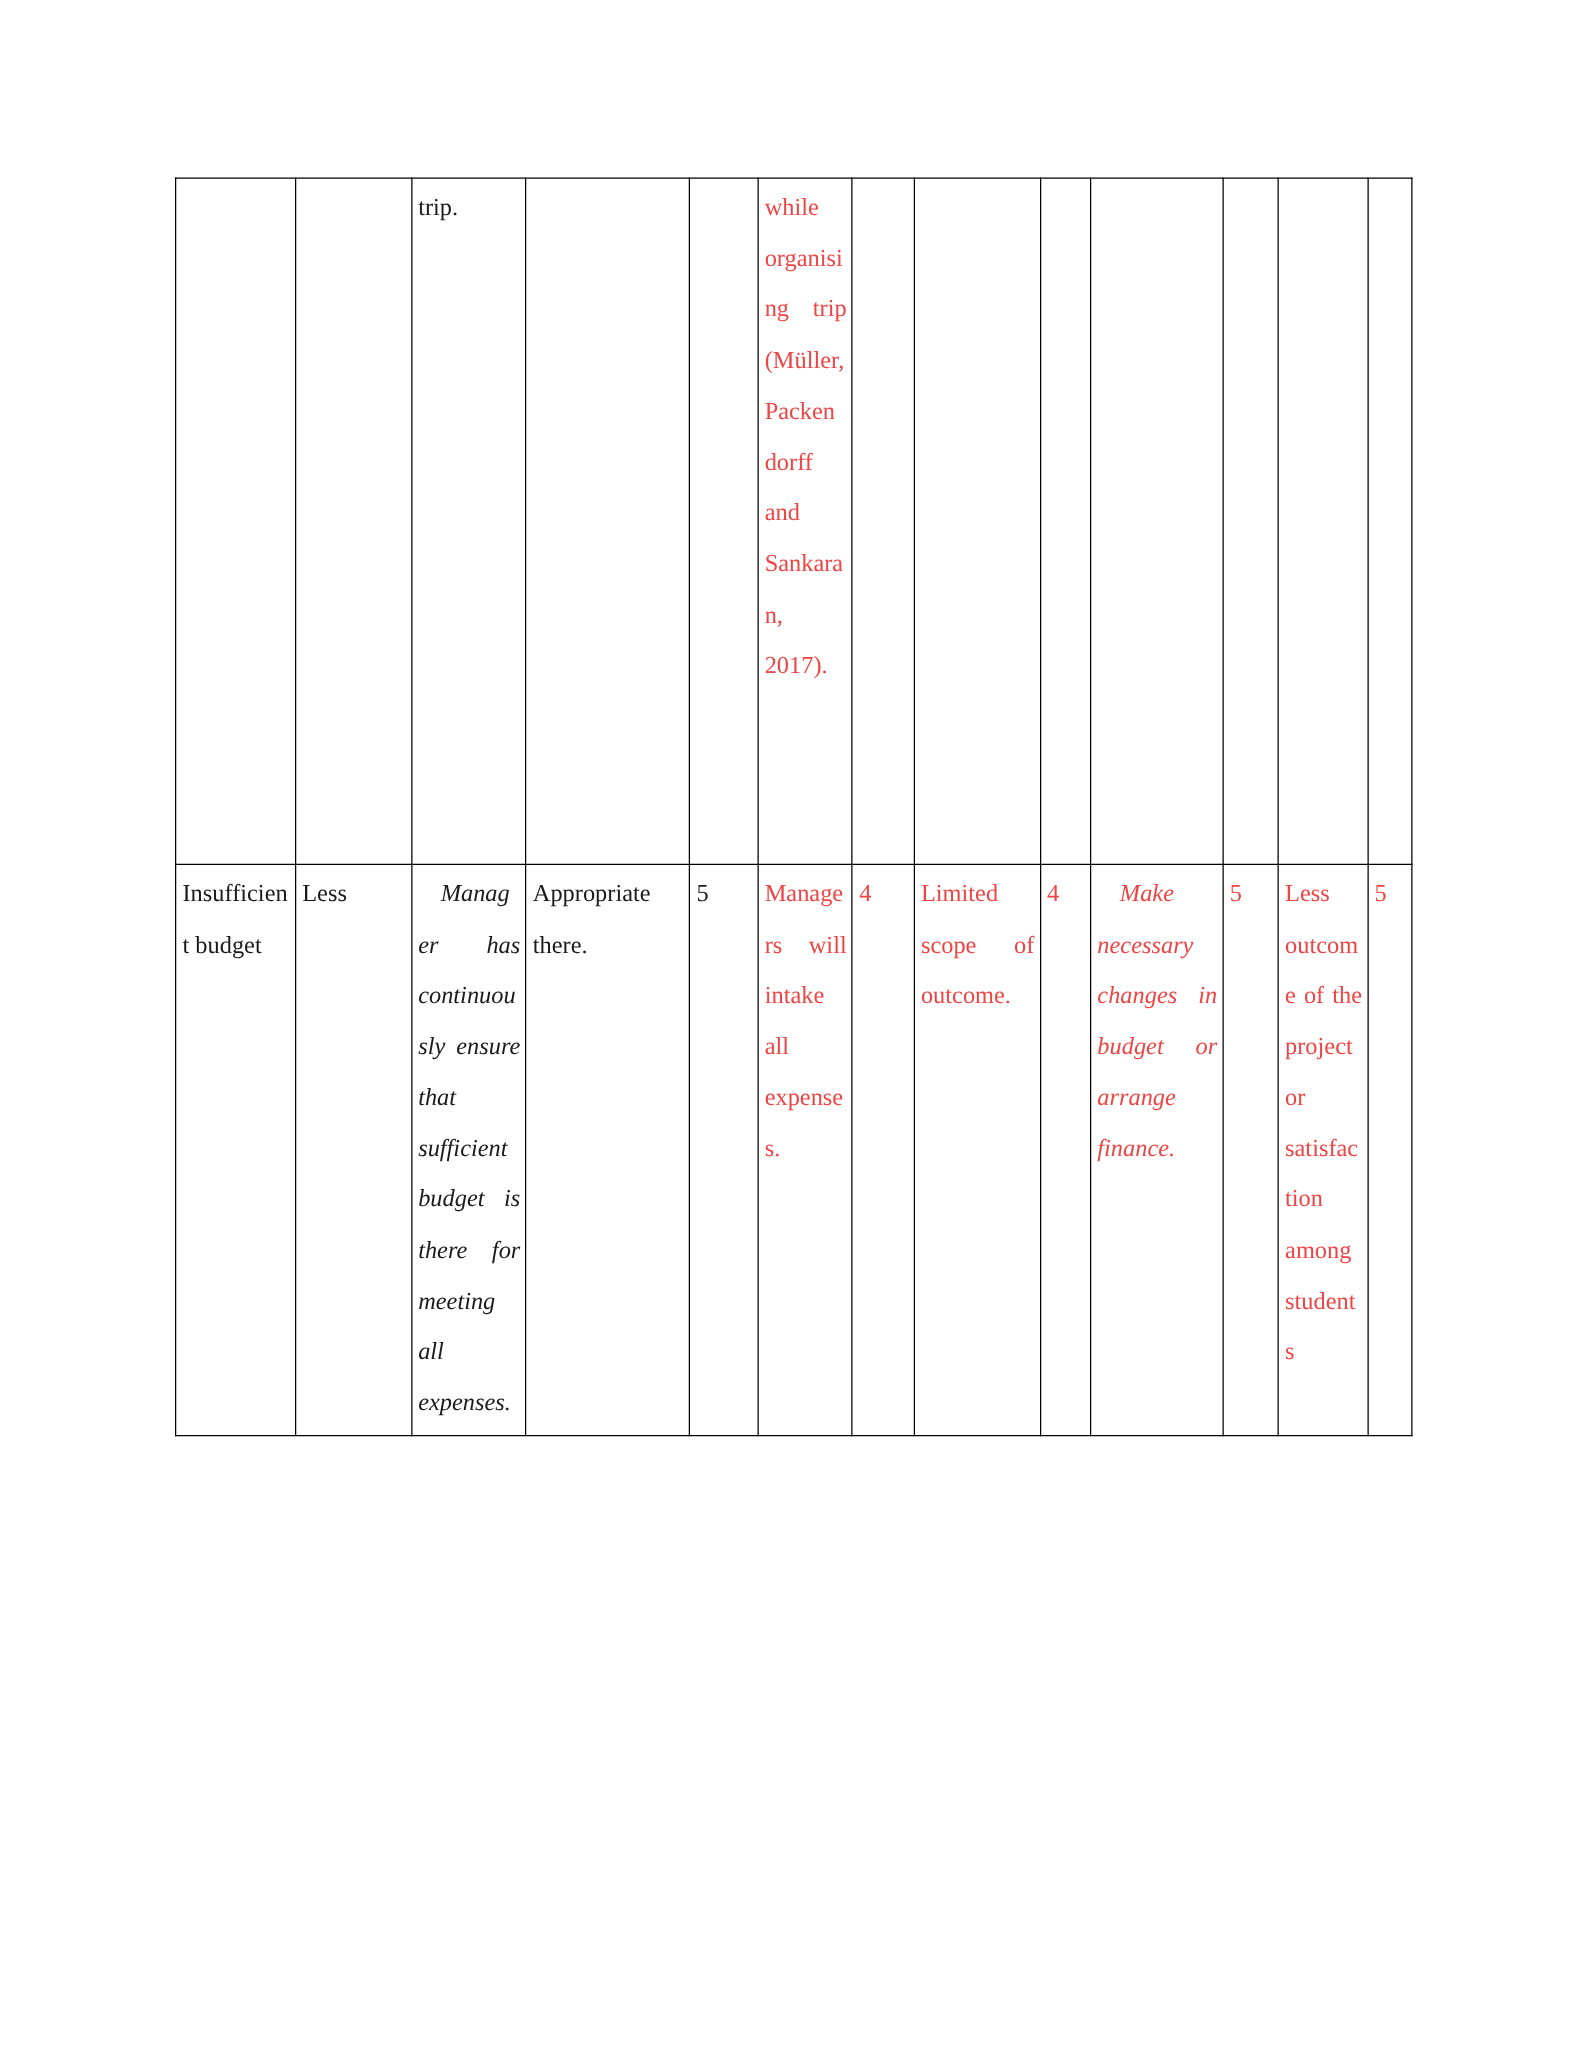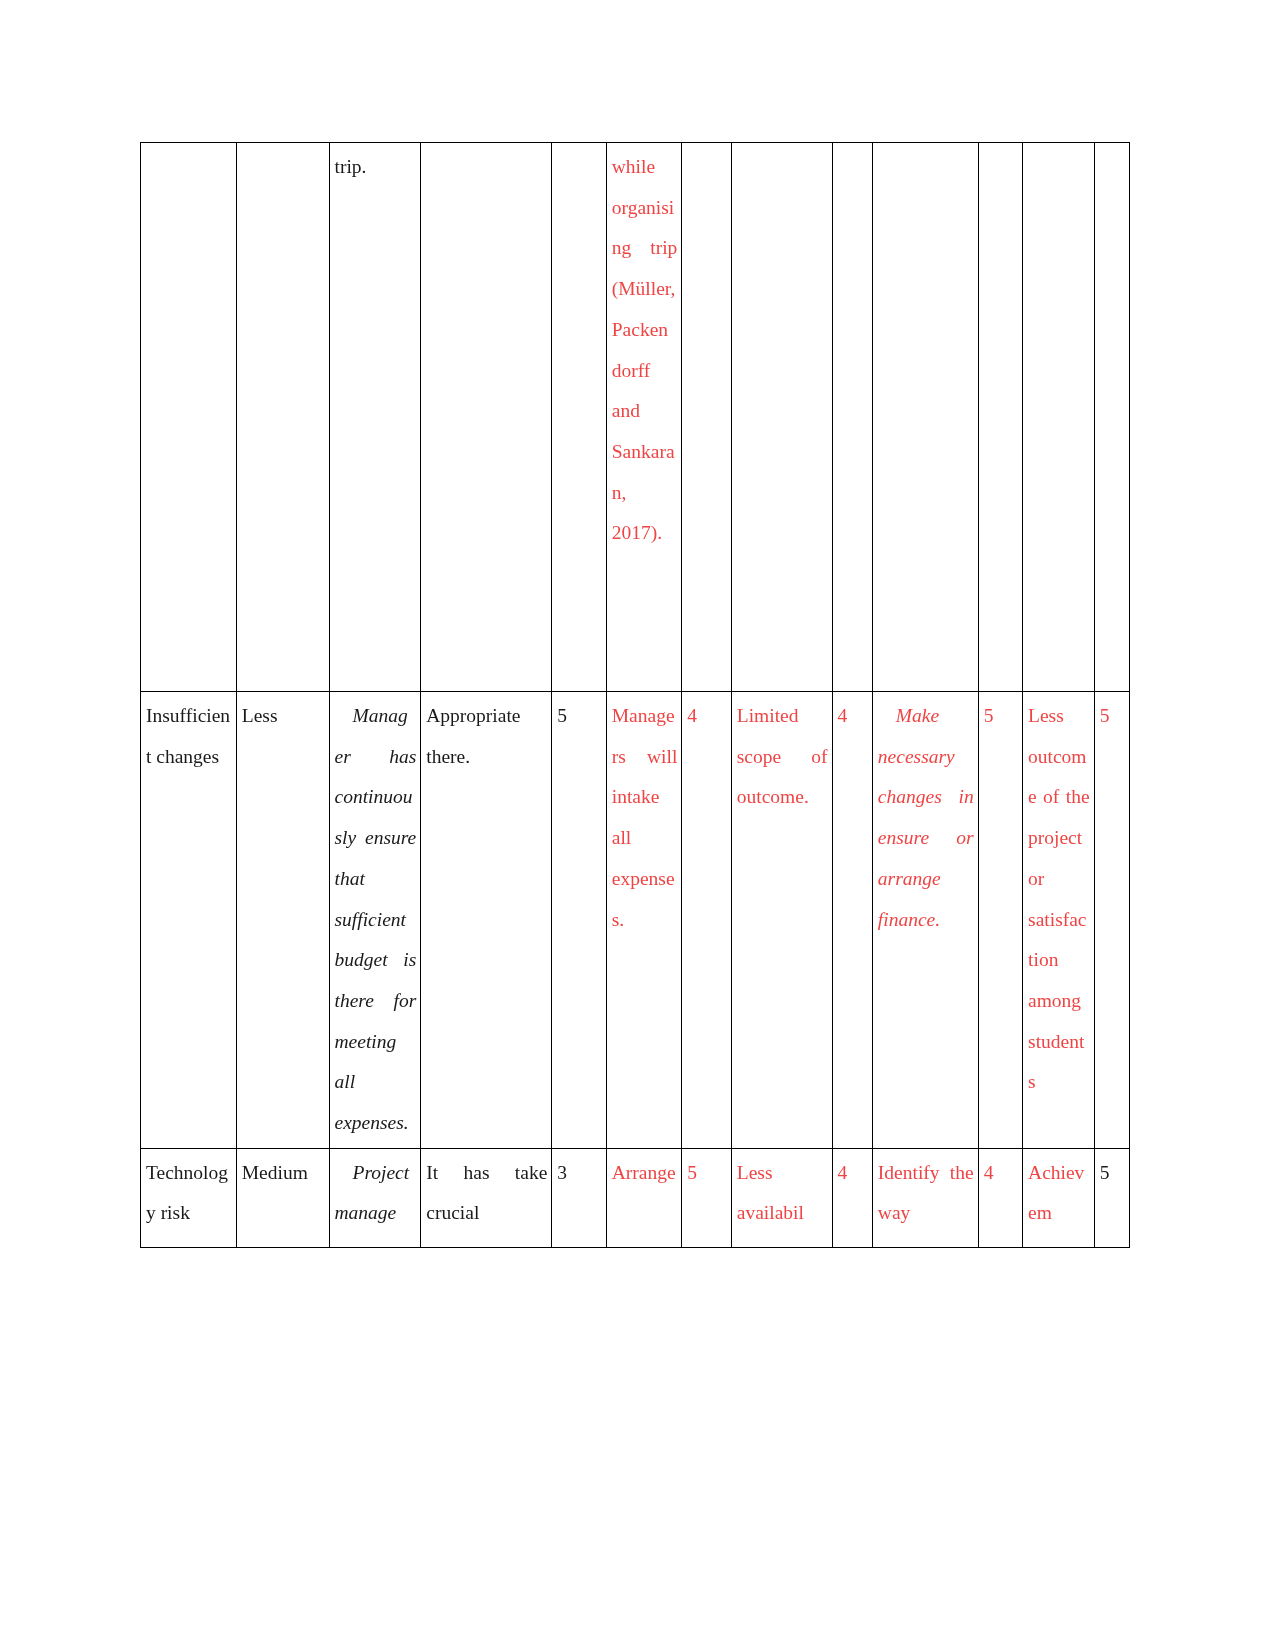--- a/index.html
+++ b/index.html
@@ -95,47 +95,32 @@
         <td class="left red"></td>
         <td class="just red"></td>
         <td class="left red"></td>
         <td class="just red"></td>
         <td class="left red"></td>
         <td class="just red"></td>
         <td class="left red"></td>
       </tr>
 
       <tr class="r2">
-        <td class="left black">Insufficient changes</td>
+        <td class="left black">Insufficient budget</td>
         <td class="left black">Less</td>
         <td class="just black ind">Manager has continuously ensure that sufficient budget is there for meeting all expenses.</td>
         <td class="just black">Appropriate there.</td>
         <td class="left black">5</td>
         <td class="just red">Managers will intake all expenses.</td>
         <td class="left red">4</td>
         <td class="just red">Limited scope of outcome.</td>
         <td class="left red">4</td>
-        <td class="just red ind">Make necessary changes in ensure or arrange finance.</td>
+        <td class="just red ind">Make necessary changes in budget or arrange finance.</td>
         <td class="left red">5</td>
         <td class="just red">Less outcome of the project or satisfaction among students</td>
         <td class="left red">5</td>
       </tr>
 
-      <tr class="r3">
-        <td class="left black">Technology risk</td>
-        <td class="left black">Medium</td>
-        <td class="just black ind">Project manage</td>
-        <td class="just black">It has take crucial</td>
-        <td class="left black">3</td>
-        <td class="left red">Arrange</td>
-        <td class="left red">5</td>
-        <td class="just red">Less availabil</td>
-        <td class="left red">4</td>
-        <td class="just red">Identify the way</td>
-        <td class="left red">4</td>
-        <td class="left red">Achievem</td>
-        <td class="left black">5</td>
-      </tr>
 
     </tbody>
   </table>
 
 </div>
 
 </body></html>

